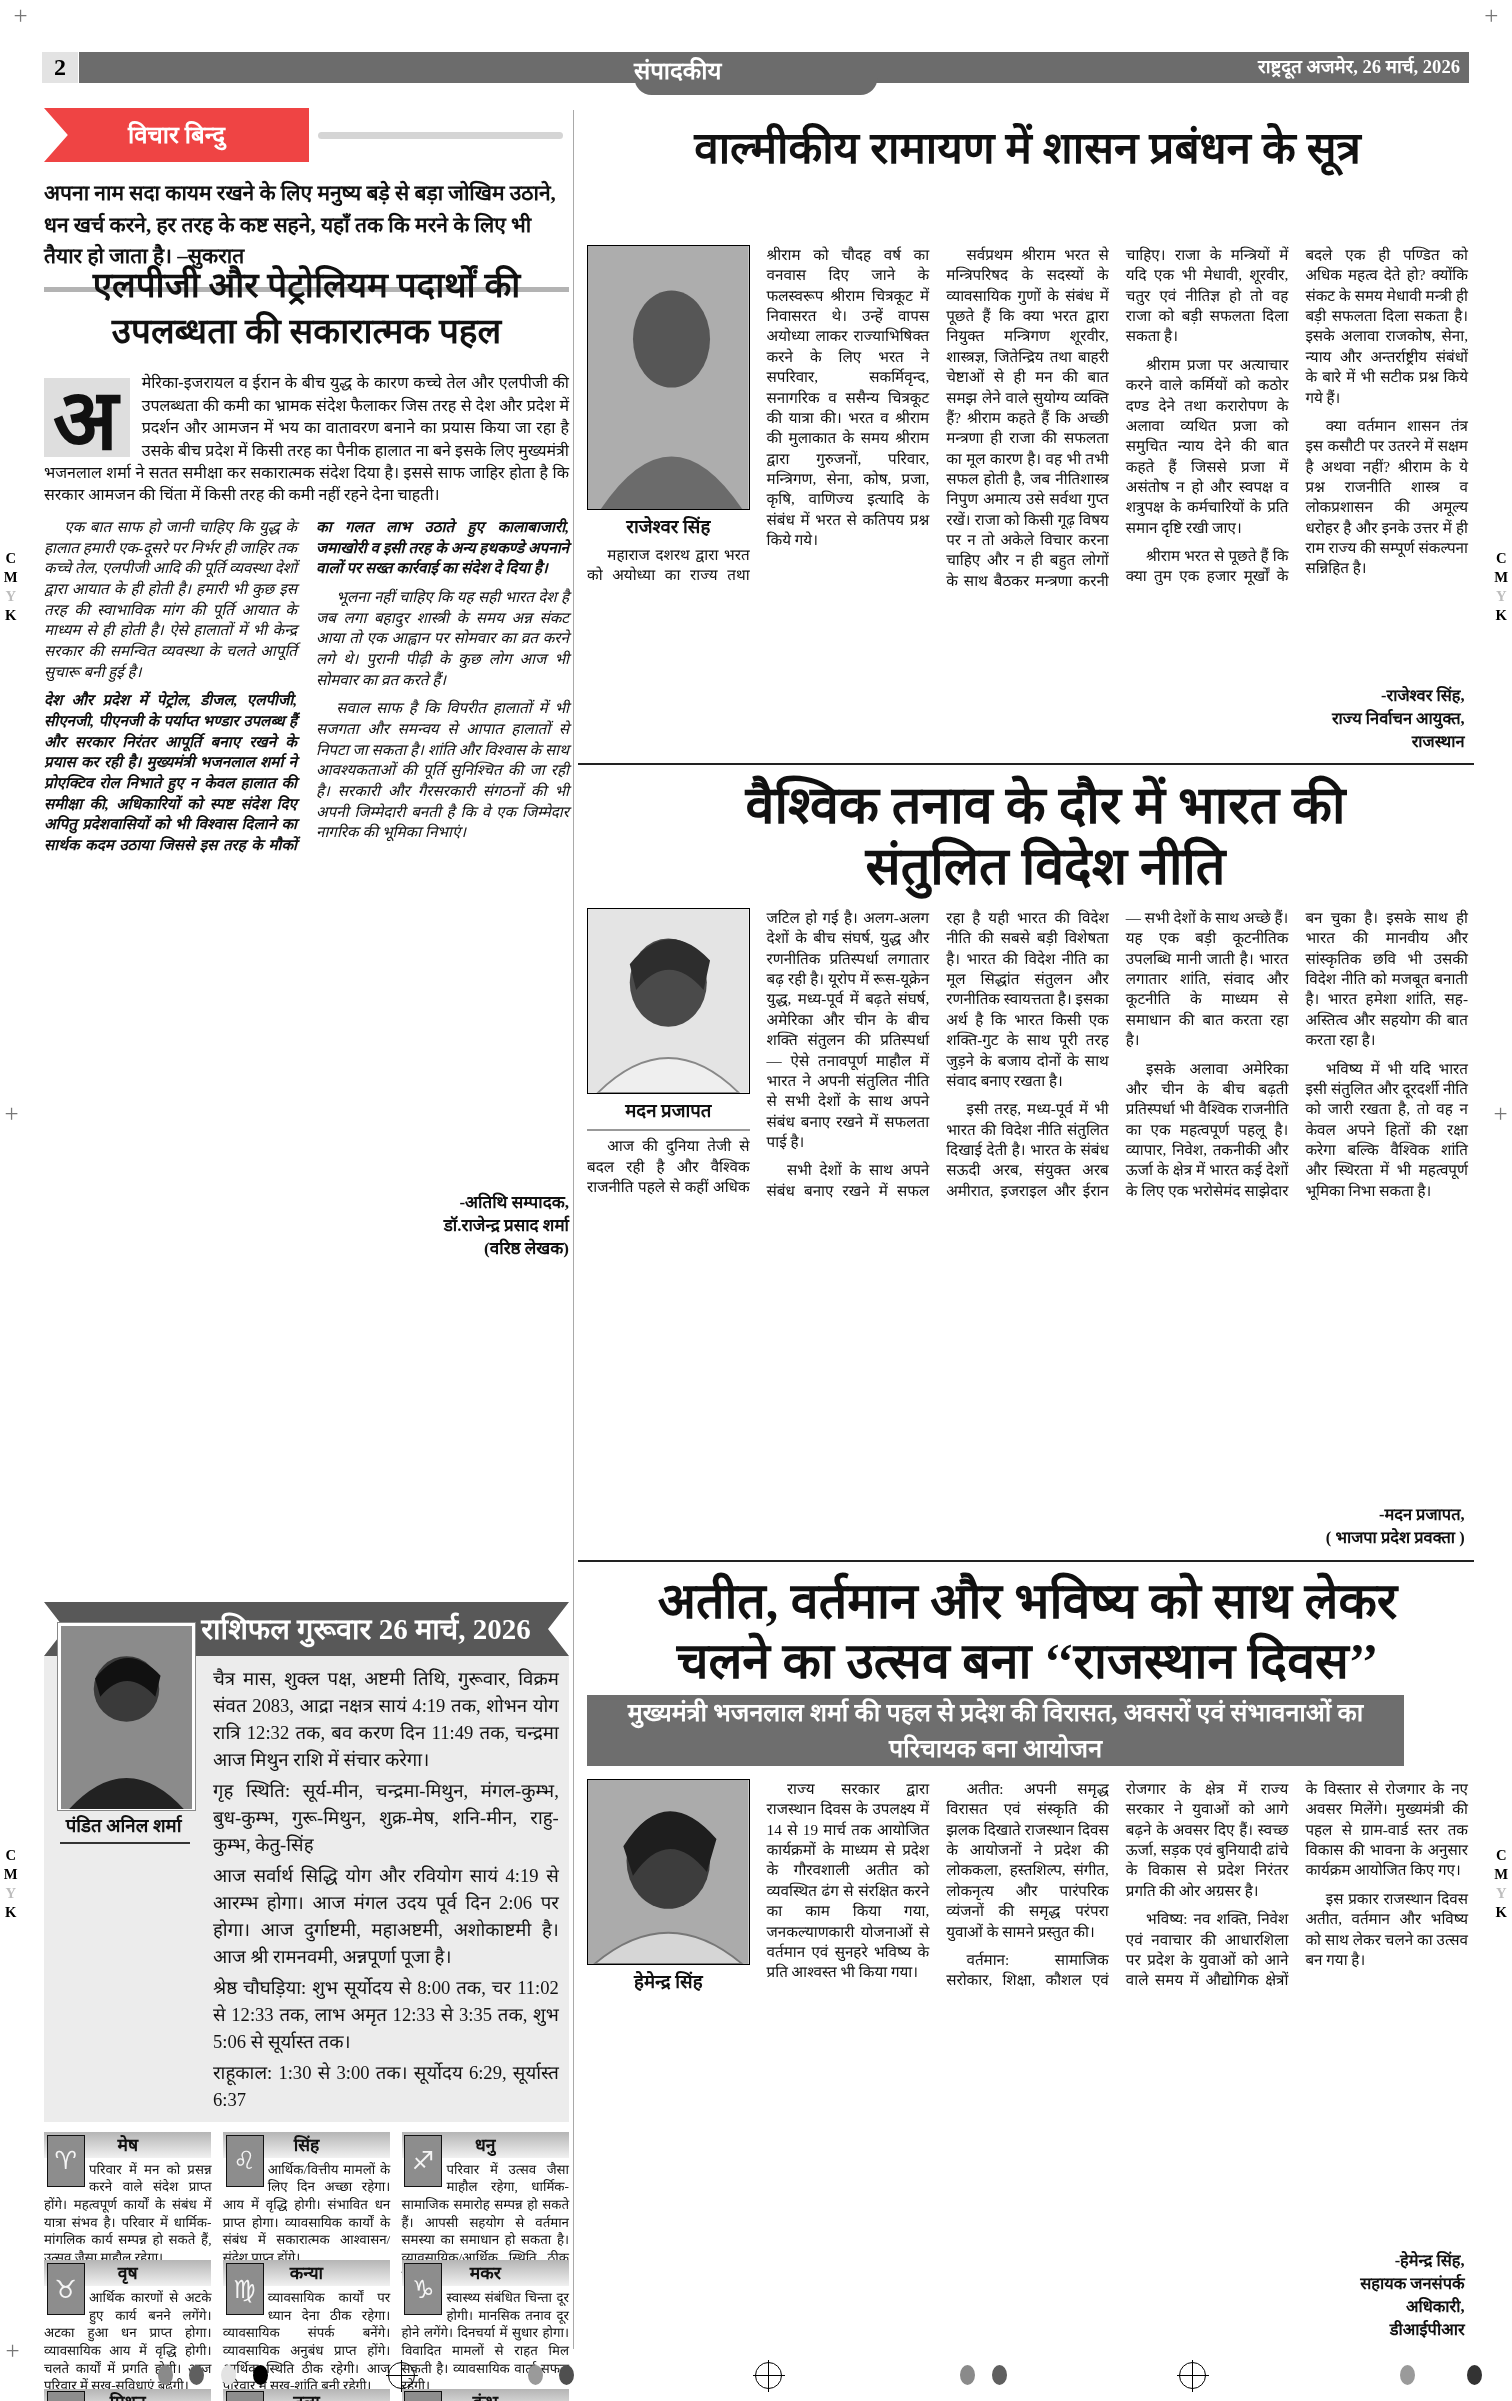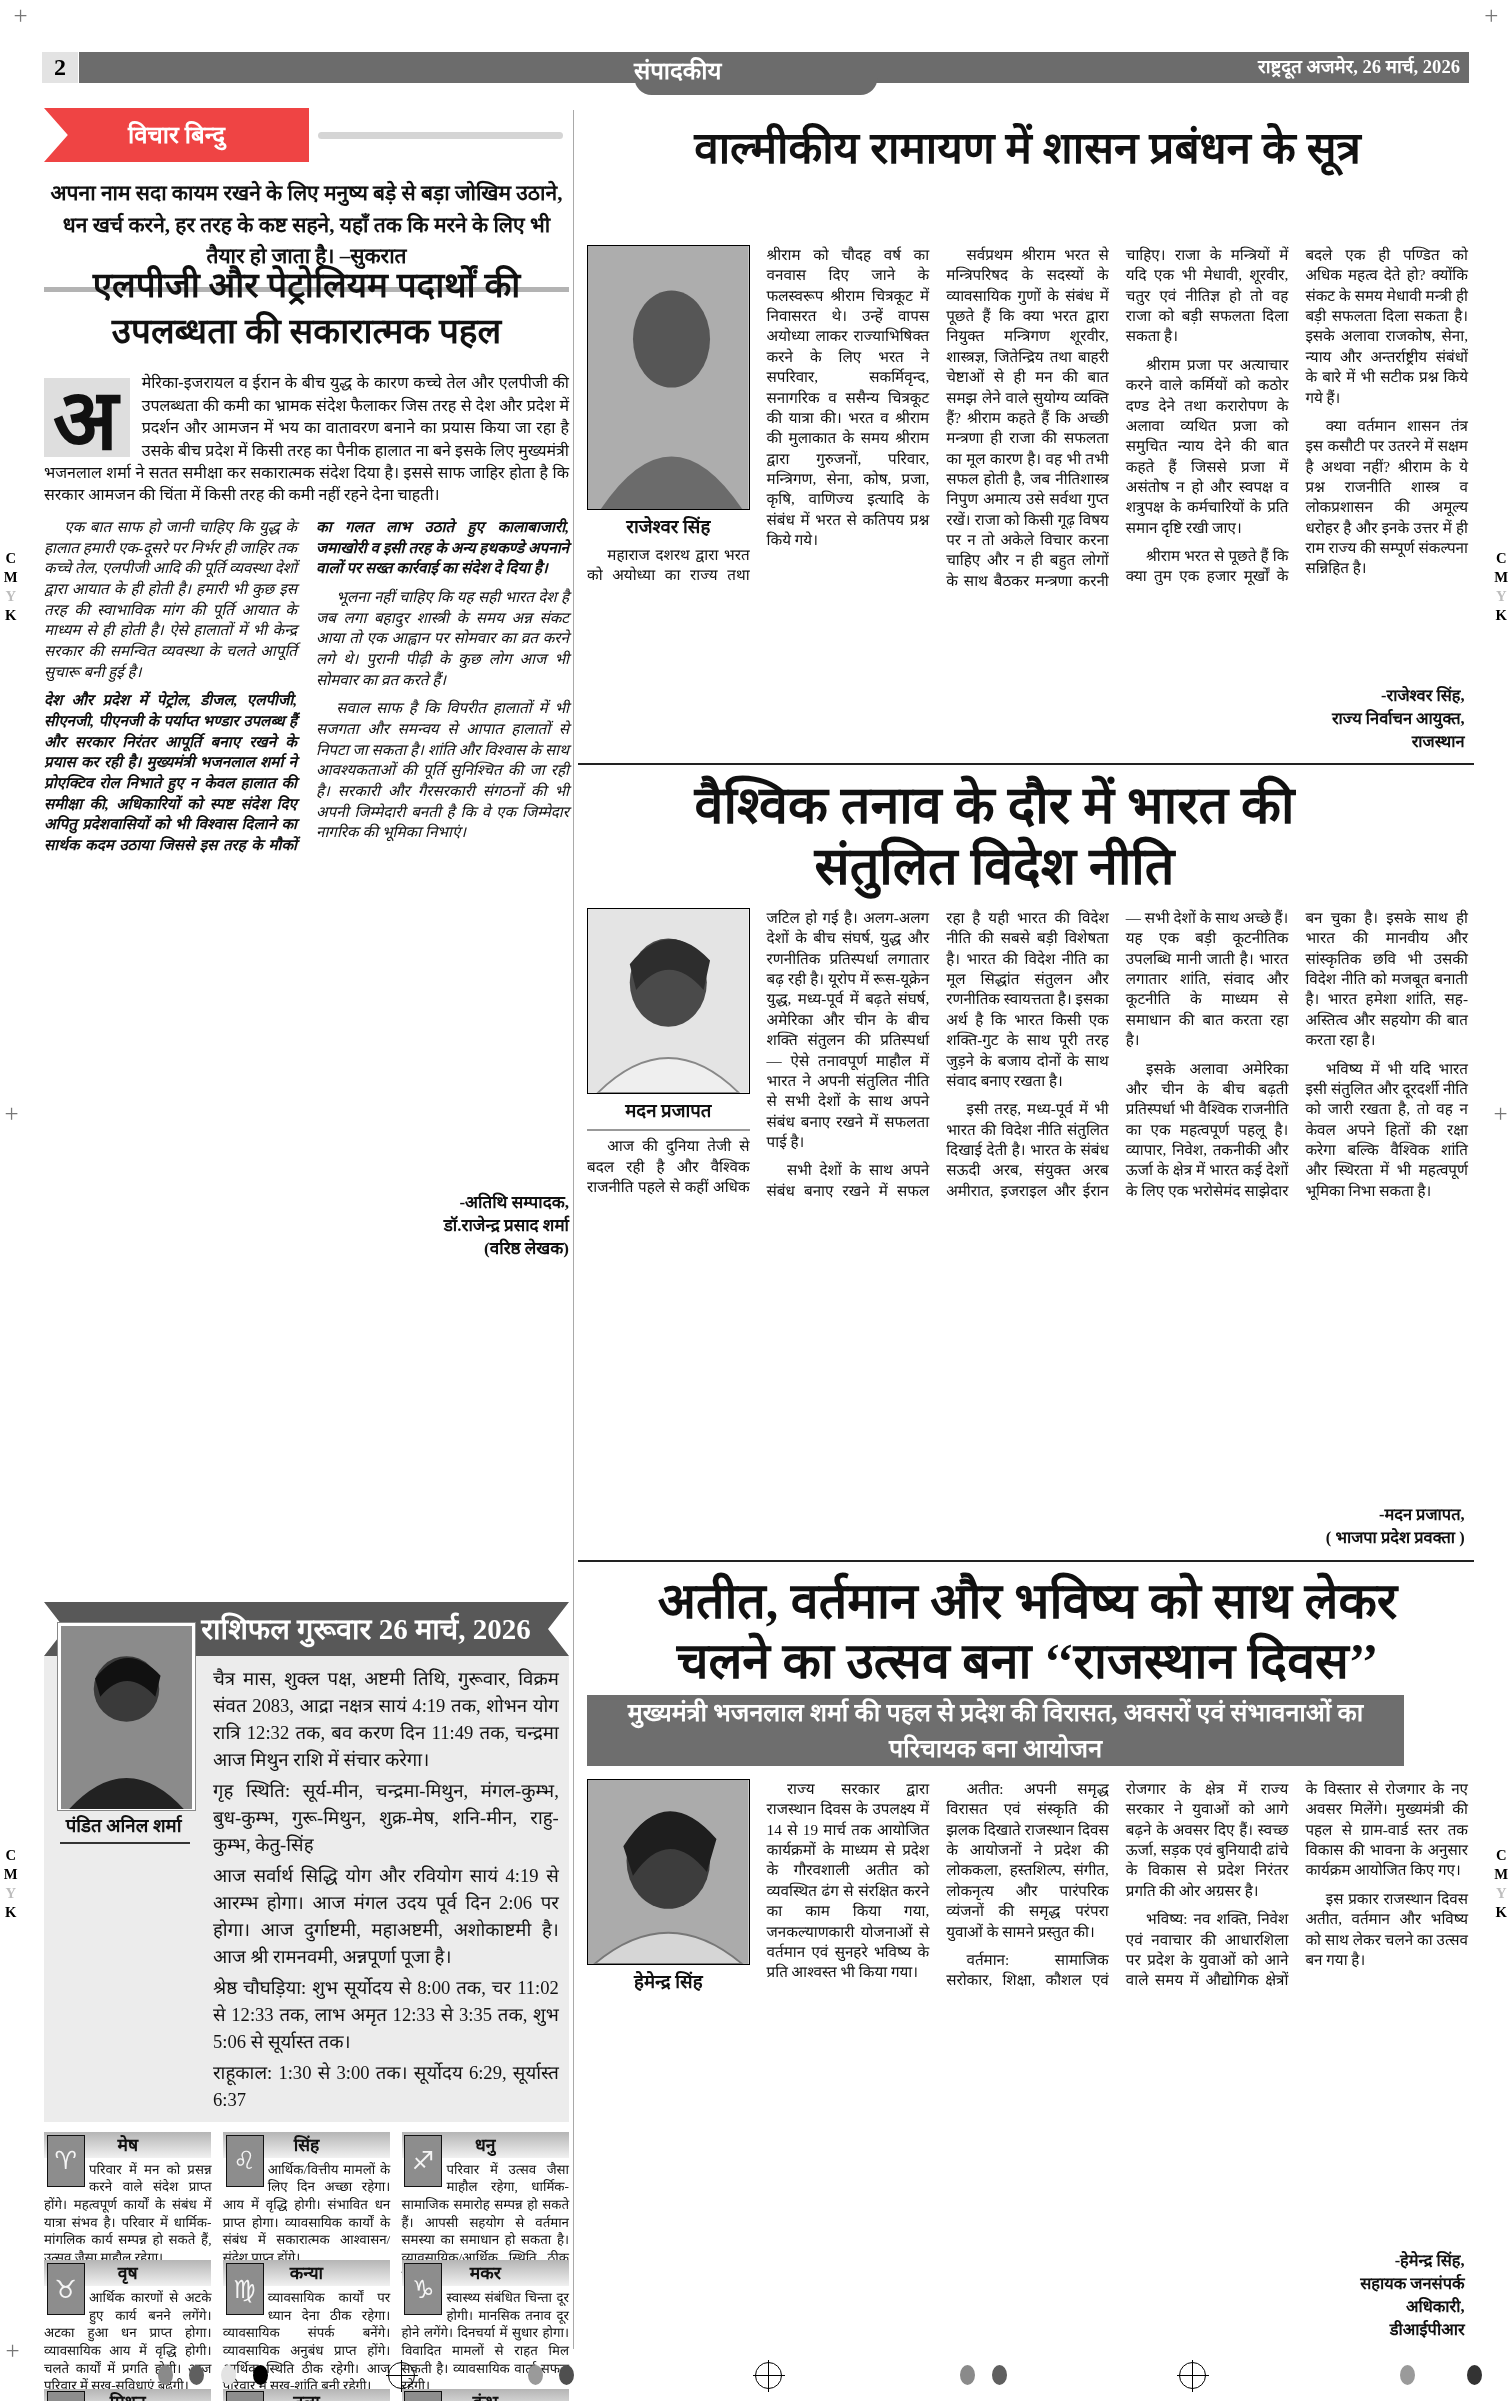--- a/index.html
+++ b/index.html
@@ -26,21 +26,21 @@
   .reg:before{left:50%;top:-3.4px;width:1.1px;height:32px;margin-left:-0.6px;}
   .reg:after{top:50%;left:-3.4px;height:1.1px;width:32px;margin-top:-0.6px;}
   
   .vline{width:1.1px;background:#a9a9a9;}
   .thought{left:44px;top:108px;width:525px;}
   .t-flag{position:relative;height:54px;}
   .t-flagbox{position:absolute;left:0;top:0;width:265px;height:54px;background:#ef4444;color:#fff;
              font-size:24px;font-weight:bold;text-align:center;line-height:54px;
              clip-path:polygon(0 0,100% 0,100% 100%,0 100%,9% 50%);}
   .t-line{position:absolute;left:274px;right:5.6px;top:24px;height:6.8px;background:#d5d5d5;border-radius:4.5px;}
-  .t-quote{margin-top:16px;font-size:21px;font-weight:bold;text-align:center;line-height:1.5;}
+  .t-quote{margin-top:16px;font-size:21px;font-weight:bold;line-height:1.5;}
   .t-rule{margin-top:14.7px;height:5.1px;background:#b3b3b3;}
   .lpg{left:44px;top:263px;width:525px;}
   .lpg h1{margin:0;font-size:35px;line-height:1.32;text-align:center;font-weight:bold;}
   .lead{margin-top:17px;font-size:16px;line-height:1.4;text-align:justify;}
   .dropcap{float:left;font-size:85px;line-height:0.85;font-weight:bold;background:#dedede;
            padding:5.6px 12.4px 1.1px 9px;margin:5.6px 11.3px 2.3px 0;}
   .lpg-cols{margin-top:10.2px;column-count:2;column-gap:19px;height:672px;font-size:15.2px;line-height:1.36;text-align:justify;}
   .lpg-cols p{margin:0 0 8px;text-indent:20.3px;font-style:italic;}
   .lpg-cols p.b{font-weight:bold;text-indent:0;}
   .sigline{font-weight:bold;font-size:17px;line-height:1.35;}
@@ -74,21 +74,21 @@
   .body5 p{margin:0 0 8px;text-indent:20.3px;}
   .ram-body{left:587px;top:245px;width:881px;height:511px;}
   .hrule{background:#222;height:1.7px;}
   figure{margin:0 0 5.6px;break-inside:avoid;}
   .ph{position:relative;width:100%;border:1.7px solid #000;box-sizing:border-box;overflow:hidden;}
   .ph svg{display:block;width:100%;height:100%;}
   figcaption{font-size:18.6px;font-weight:bold;text-align:center;margin-top:4.5px;}
   .cap-rule{height:1.7px;background:#999;margin-top:5.6px;}
   .sign{position:absolute;right:3.4px;bottom:2.3px;text-align:right;}
   .sign div{font-weight:bold;font-size:16.4px;line-height:1.4;}
-  .for-head{left:554px;top:775px;width:881px;font-size:52px;line-height:1.18;}
+  .for-head{left:605px;top:775px;width:881px;font-size:52px;line-height:1.18;}
   .for-body{left:587px;top:908px;width:881px;height:644px;}
   .raj-head{left:587px;top:1571px;width:881px;font-size:50px;line-height:1.2;}
   .raj-banner{left:587px;top:1695px;width:817px;height:71px;font-size:25px;line-height:1.42;
               display:flex;align-items:center;justify-content:center;padding:0 22.6px;box-sizing:border-box;}
   .raj-body{left:587px;top:1779px;width:881px;height:565px;}
 </style>
 </head>
 <body>
 
 <div class="page">

